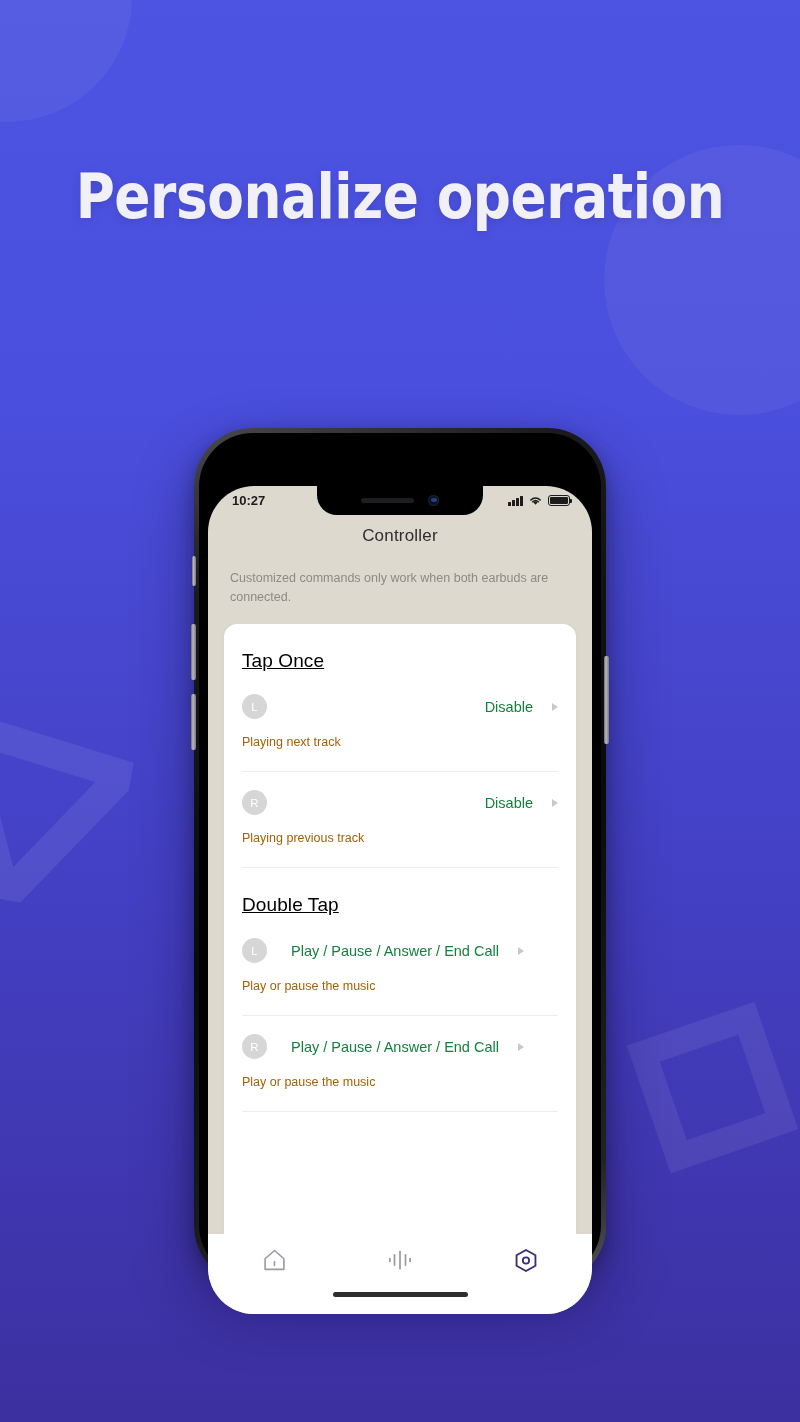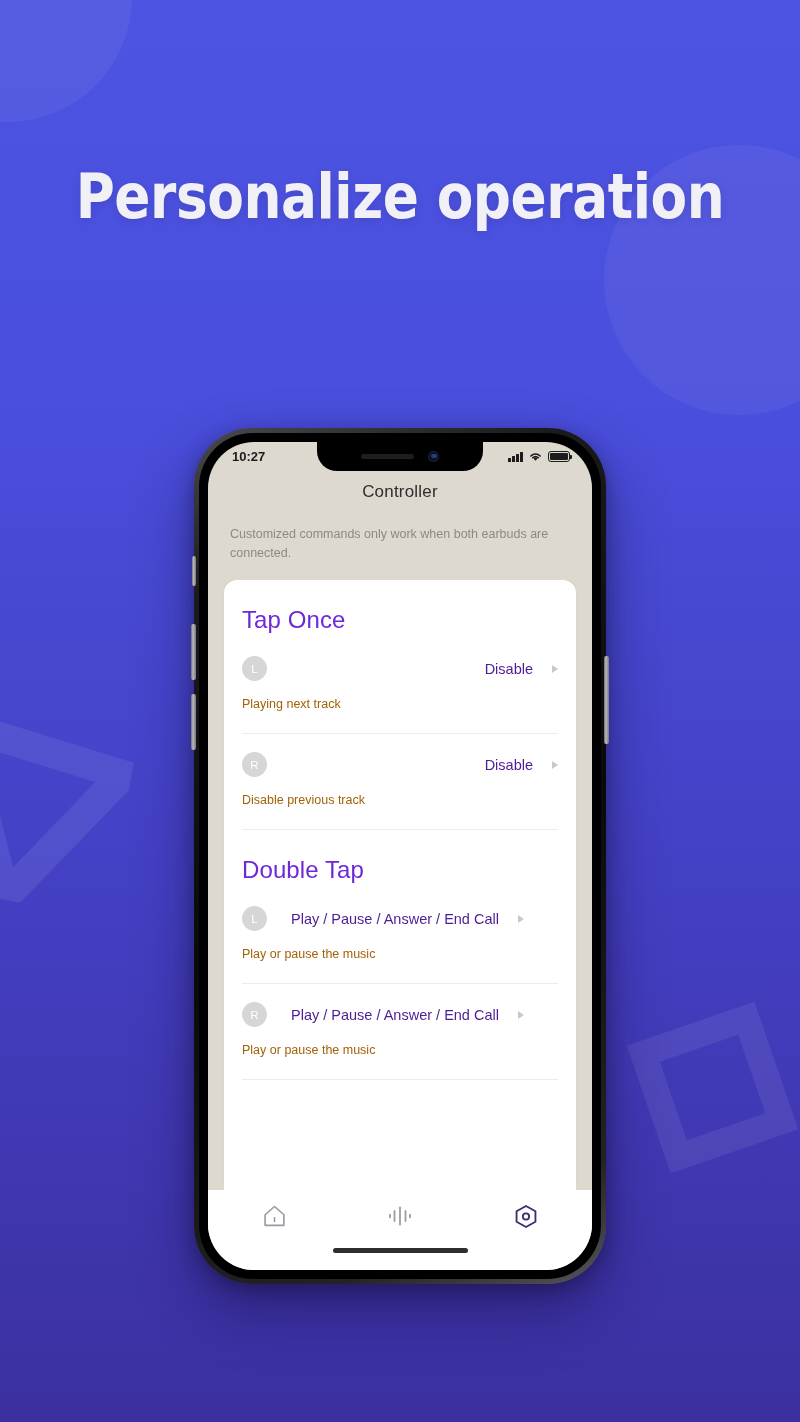--- a/index.html
+++ b/index.html
@@ -71,21 +71,21 @@
     border-radius:54px;
     background:#000;
     padding:9px;
   }
   .screen {
     position:relative;
     width:100%; height:100%;
     border-radius:46px;
     overflow:hidden;
     background:#ddd9cf;
-    display:flex; flex-direction:column;
+    display:flex; flex-direction:column;margin-top:44px;
   }
 
   
   .btn-side { position:absolute; background:linear-gradient(90deg,#6d6d72,#b9b9be 40%,#76767c); border-radius:2px; }
   .btn-mute  { left:-2px; top:128px;  width:4px; height:30px; }
   .btn-volup { left:-3px; top:196px;  width:5px; height:56px; }
   .btn-voldn { left:-3px; top:266px;  width:5px; height:56px; }
   .btn-power { right:-3px; top:228px; width:5px; height:88px; }
 
   
@@ -138,37 +138,38 @@
     padding:0 16px;
   }
   .card {
     background:#fff;
     border-radius:13px 13px 0 0;
     padding:0 18px;
     height:100%;
     box-shadow:0 -1px 3px rgba(0,0,0,0.04);
   }
   .sect-title {
-    font-size:24px; color:#6d28d9; letter-spacing:.1px;
+    font-size:19px; color:#000000; letter-spacing:.1px;
     padding:26px 0 20px 0;
+    text-decoration:underline;
   }
   .row { padding-bottom:6px; }
   .row-main {
     display:flex; align-items:center; gap:10px;
     min-height:30px;
   }
   .lr {
     width:25px; height:25px; border-radius:50%;
     background:#d6d6d6; color:#fff;
     display:flex; align-items:center; justify-content:center;
     font-size:11.5px; flex:none;
   }
   .row-value {
     margin-left:auto;
-    font-size:14.5px; color:#4c1d95;
+    font-size:14.5px; color:#15803d;
     white-space:nowrap;
   }
   .row-value.wide { margin-left:14px; }
   .chev {
     flex:none; margin-left:9px;
     width:0;height:0;
     border-left:6px solid #c9c9c9;
     border-top:4.5px solid transparent;
     border-bottom:4.5px solid transparent;
   }
@@ -262,21 +263,21 @@
             </div>
 
             <div class="divider"></div>
 
             <div class="row" style="padding-top:16px;">
               <div class="row-main">
                 <div class="lr">R</div>
                 <div class="row-value">Disable</div>
                 <div class="chev"></div>
               </div>
-              <div class="row-desc">Disable previous track</div>
+              <div class="row-desc">Playing previous track</div>
             </div>
 
             <div class="divider"></div>
 
             <div class="sect-title">Double Tap</div>
 
             <div class="row">
               <div class="row-main">
                 <div class="lr">L</div>
                 <div class="row-value wide">Play / Pause / Answer /  End Call</div>

